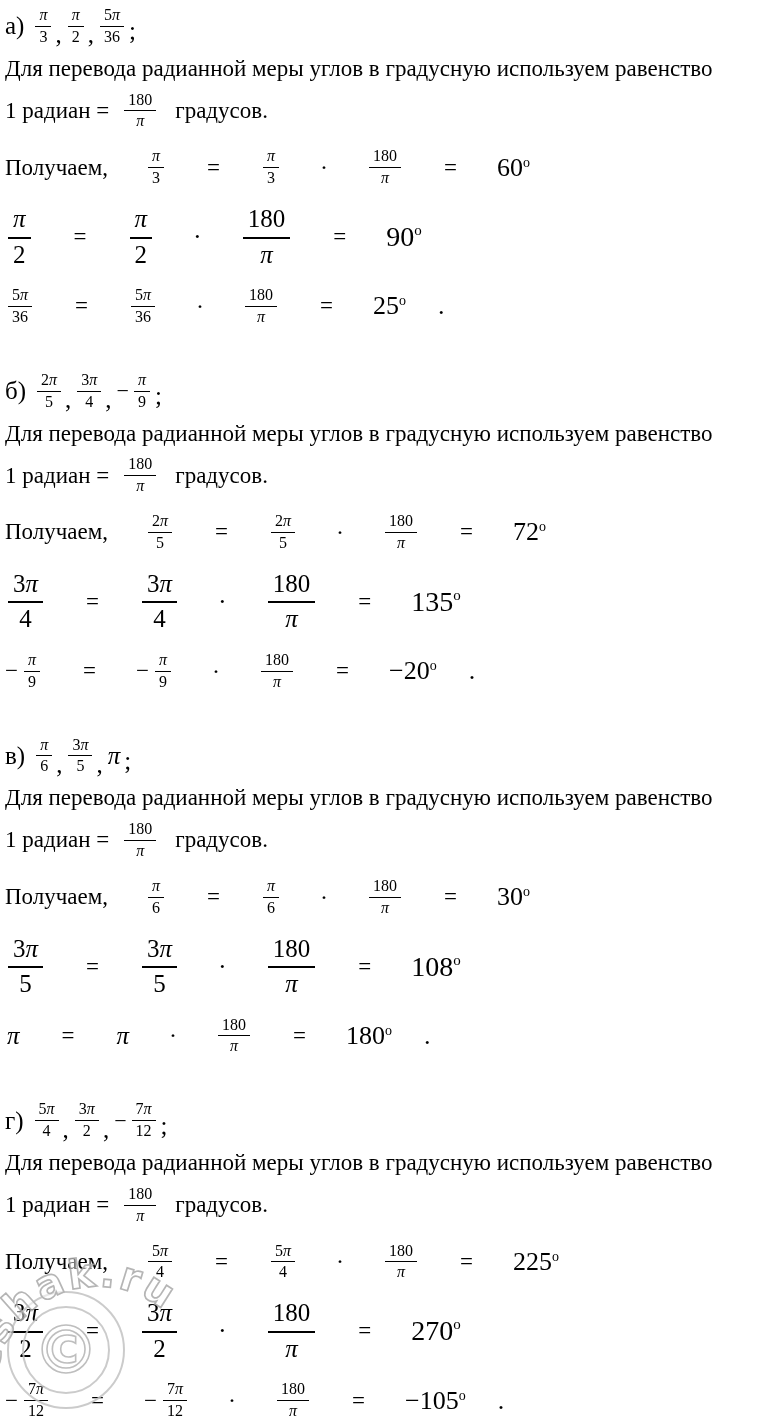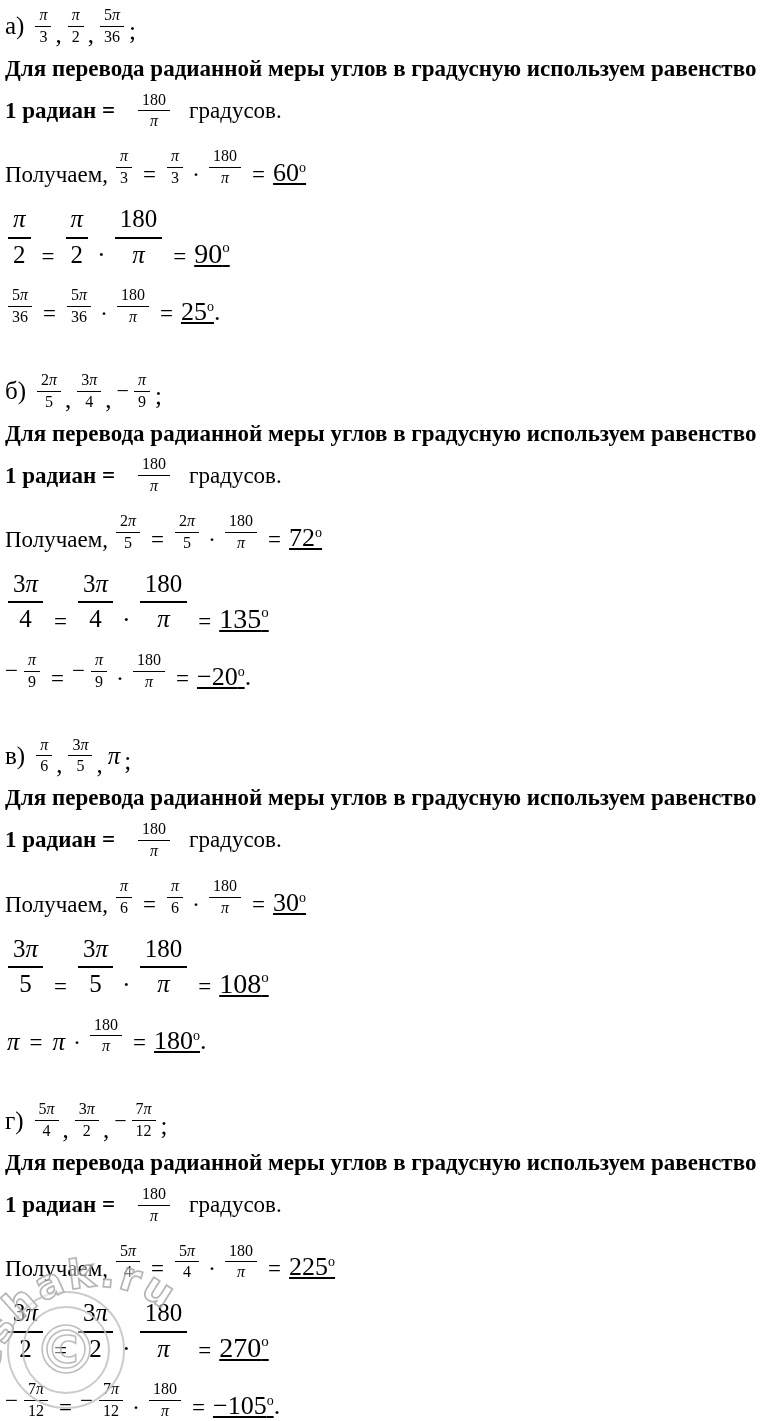--- a/index.html
+++ b/index.html
@@ -10,39 +10,39 @@
   }
   #doc{position:relative;padding:6px 0 0 5px;z-index:1;}
   .section{margin-bottom:44px;}
   
   .hdr{display:flex;align-items:center;font-size:25px;margin:0 0 8px 0;}
   .hdr .label{margin-right:8px;}
   .hdr .comma,.hdr .term{font-size:25px;position:relative;top:9px;margin:0 3px 0 1px;}
   .hdr .term{top:5px;margin-left:2px;}
   .hdr .minus{font-size:22px;margin:0 2px;}
   
-  .intro1{font-size:23px;line-height:1.25;white-space:nowrap;margin:0 0 7px 0;font-weight:bold;}
+  .intro1{font-size:23px;line-height:1.25;white-space:nowrap;margin:0 0 7px 0;}
   .intro2{display:flex;align-items:center;font-size:23px;margin:0 0 14px 0;}
-  .intro2 .pre{margin-right:20px;font-weight:bold;}
+  .intro2 .pre{margin-right:12px;}
   .intro2 .post{margin-left:16px;}
   
   .fracwrap{display:inline-flex;align-items:center;}
   .frac{display:inline-flex;flex-direction:column;align-items:center;
         text-align:center;font-size:16px;line-height:1.18;margin:0 3px;}
   .frac .num{border-bottom:1.6px solid #000;padding:0 4px 1px 4px;display:block;}
   .frac .den{padding-top:1px;display:block;}
   .minus{margin:0 3px 0 0;}
   .pi{font-style:italic;font-family:"Liberation Serif","DejaVu Serif",serif;}
   .plain-sym{font-size:25px;margin:0 2px;}
   
-  .eq{display:flex;align-items:flex-end;font-size:23px;margin:16px 0;}
+  .eq{display:flex;align-items:center;font-size:23px;margin:16px 0;gap:32px;}
   .eq .lead{margin-right:5px;}
   .eq .op{margin:0 8px;}
   .eq .dot{margin:0 6px;font-size:24px;}
-  .eq .result{font-size:26px;white-space:nowrap;text-decoration:underline;}
+  .eq .result{font-size:26px;white-space:nowrap;}
   .eq .result sup{font-size:14px;line-height:0;vertical-align:9px;}
   .eq .tail{font-size:26px;}
   .eq.disp{margin:10px 0;}
   .eq.disp .frac{font-size:25px;line-height:1.22;}
   .eq.disp .frac .num{border-bottom-width:2px;padding:0 5px 2px 5px;}
   .eq.disp .result{font-size:28px;}
   .eq.disp .result sup{font-size:15px;vertical-align:11px;}
   .eq.disp .dot{font-size:26px;}
   
   #wm{position:absolute;left:-12px;top:1228px;z-index:2;pointer-events:none;}

